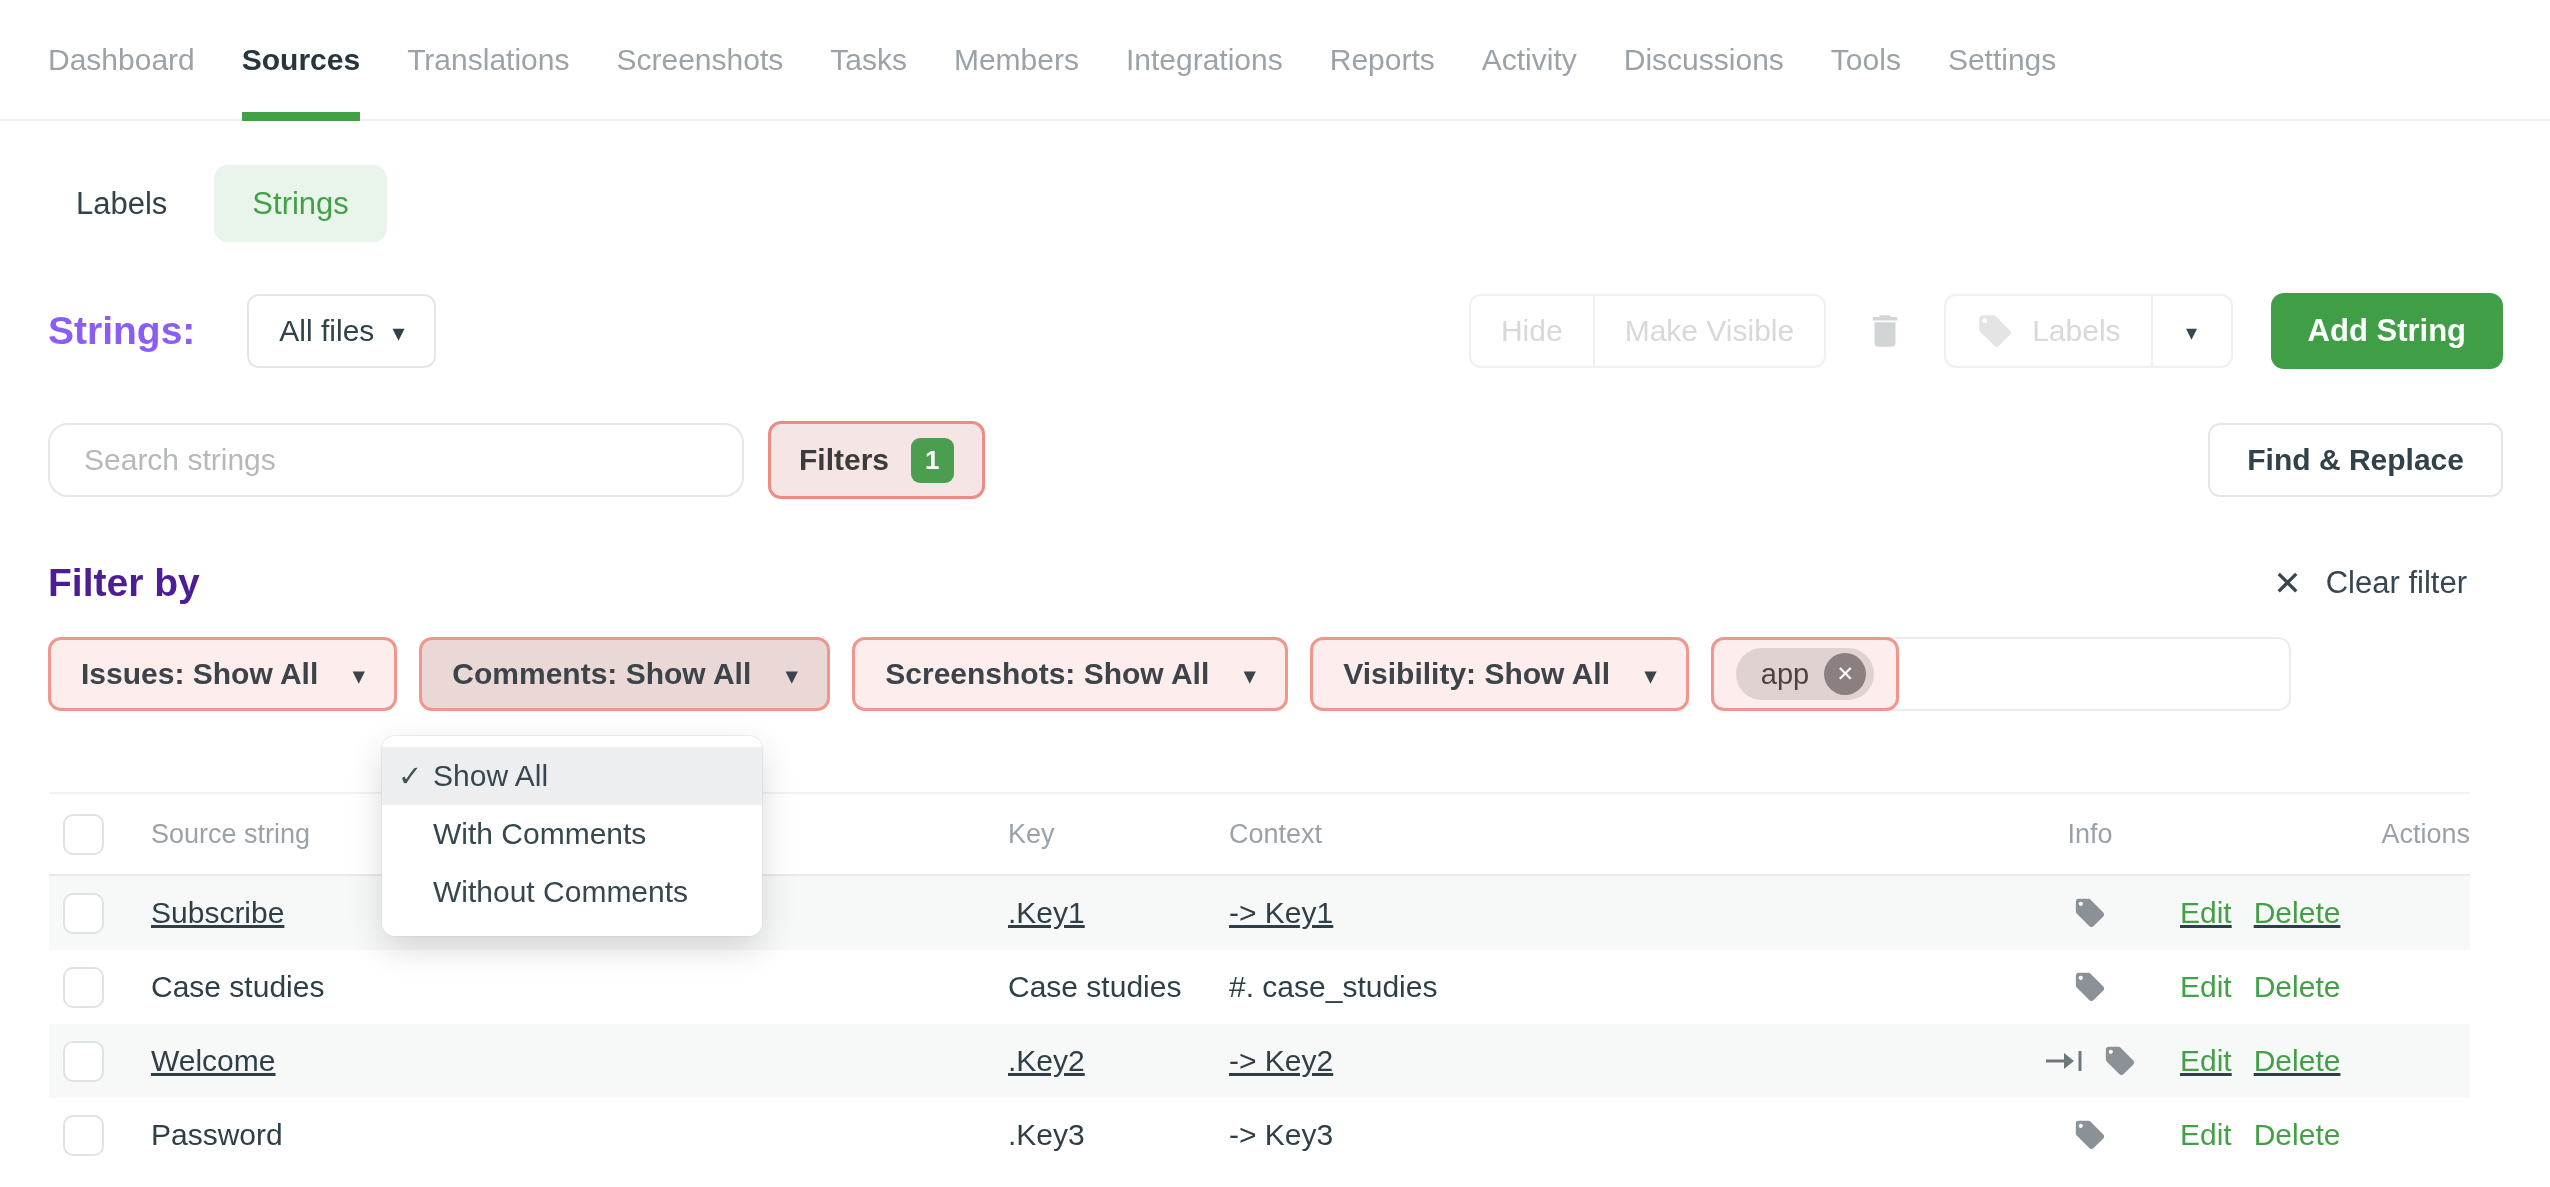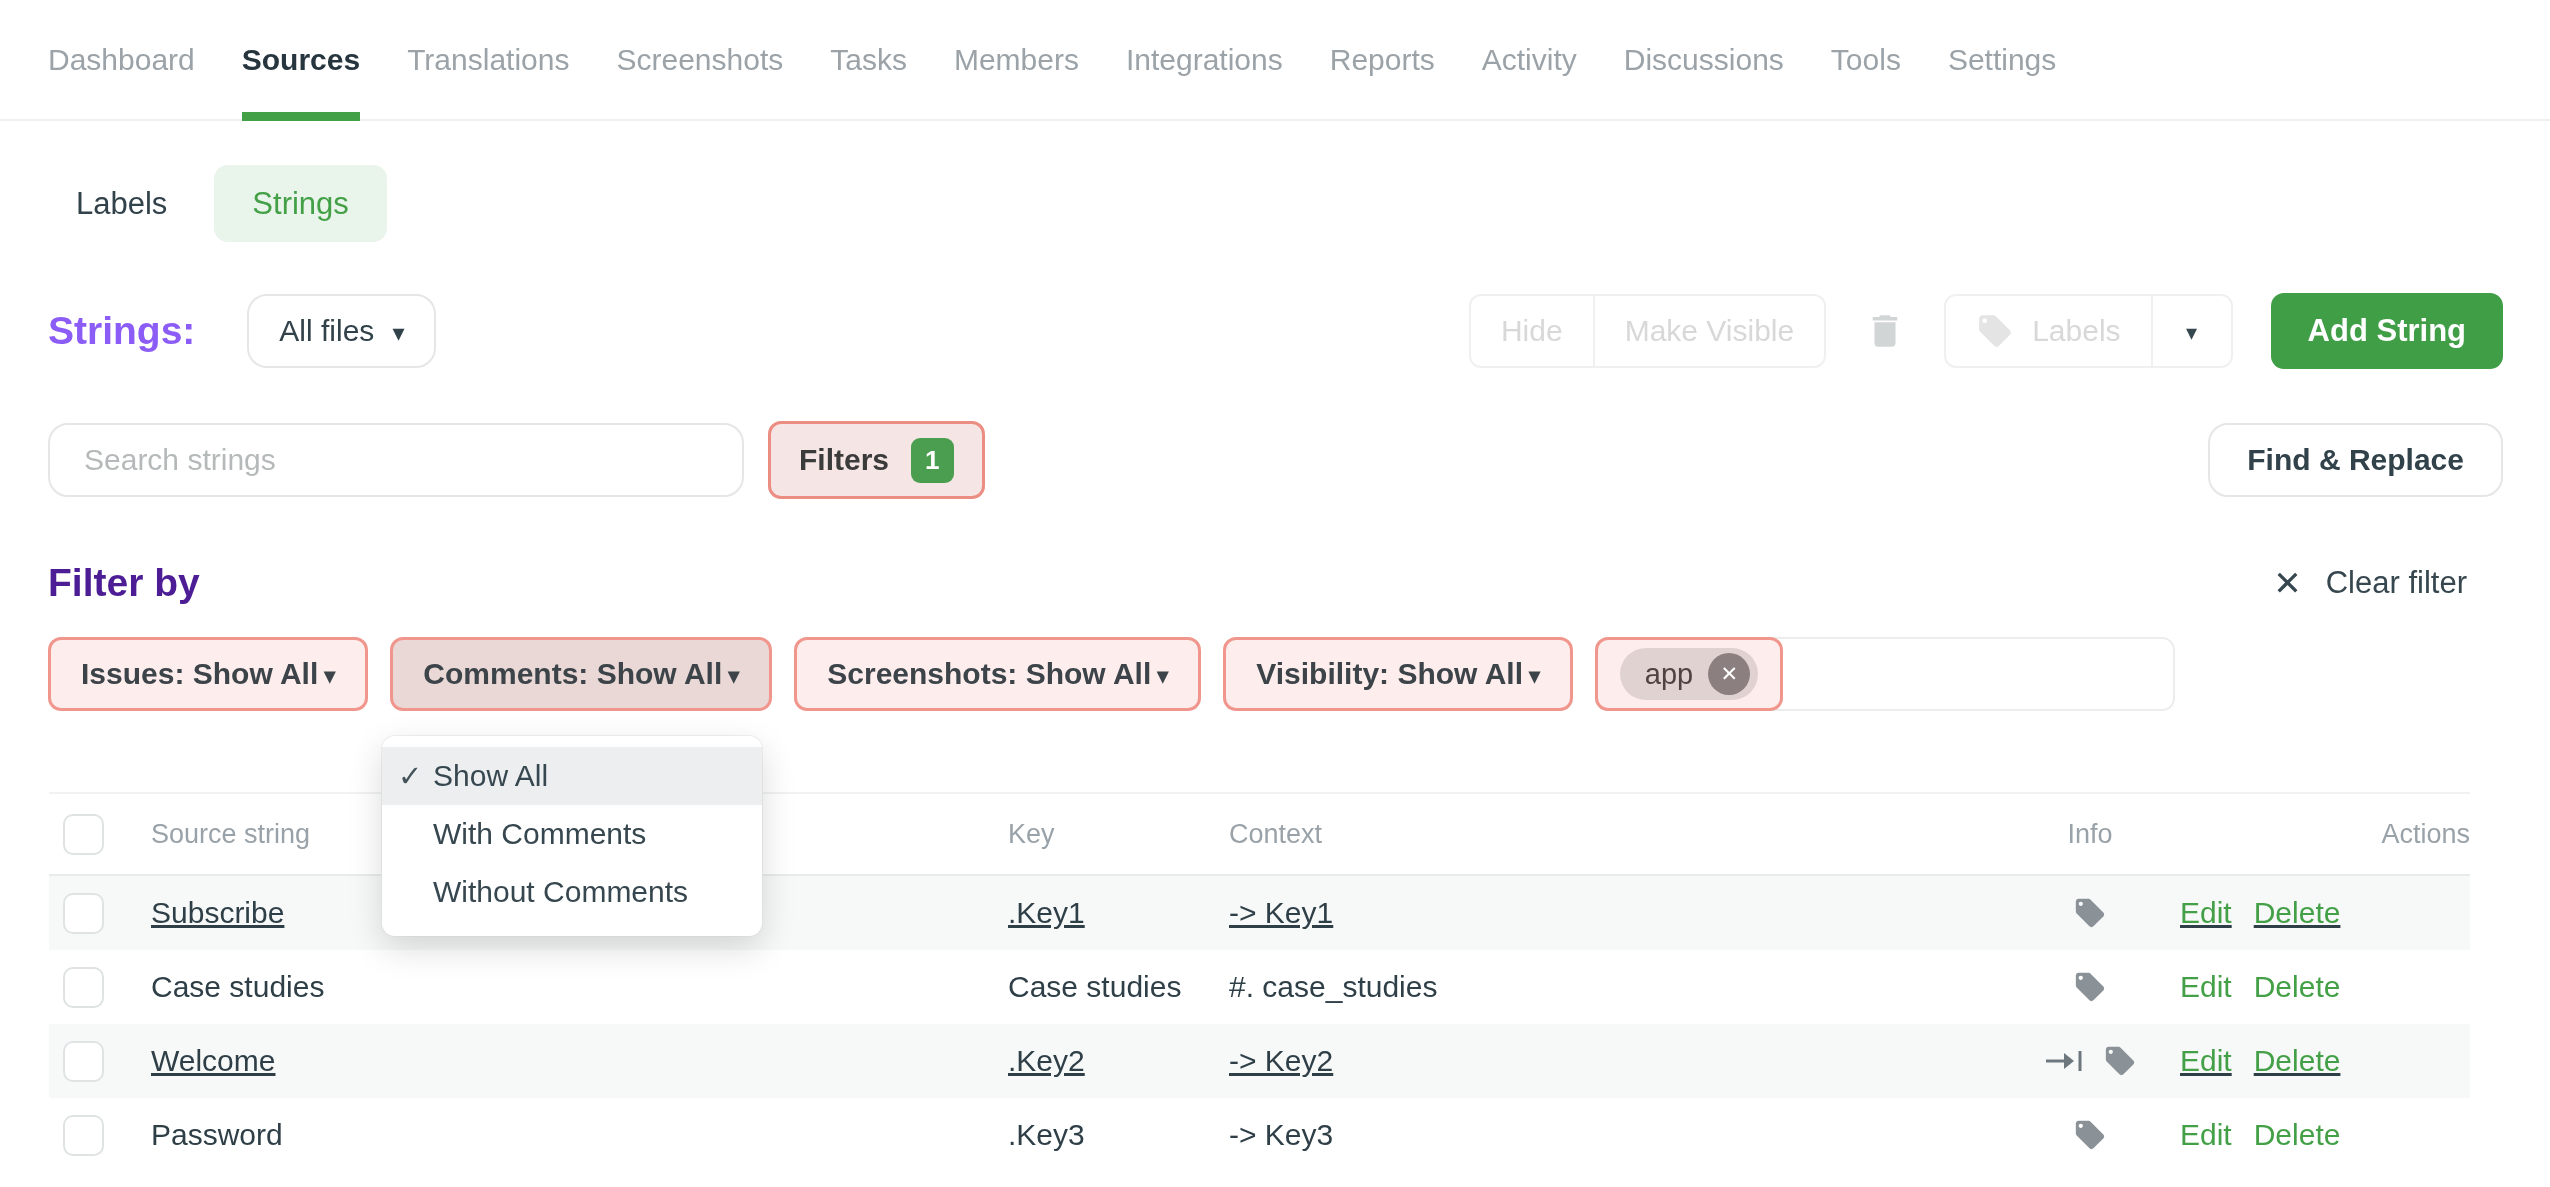--- a/index.html
+++ b/index.html
@@ -29,21 +29,21 @@
   .strings-chip {
     height:77px; padding:0 38px; display:flex; align-items:center;
     background:#e9f4ea; color:var(--green,#43a047); font-size:31px;
     border-radius:14px; cursor:pointer;
   }
   
   .strings-row { position:absolute; left:48px; right:47px; top:292px; height:78px; display:flex; align-items:center; }
   .page-title { font-size:39px; font-weight:700; color:#8b5cf6; margin:0 52px 0 0; }
   .btn {
     display:flex; align-items:center; gap:18px; box-sizing:border-box;
-    background:#fff; border:2px solid #e6e6e6; border-radius:20px;
+    background:#fff; border:2px solid #e6e6e6; border-radius:12px;
     height:74px; padding:0 30px; font-size:30px; color:#32424a;
     font-family:inherit; cursor:pointer;
   }
   .caret { font-size:24px; line-height:1; transform:translateY(2px); }
   .caret.small { font-size:22px; }
   .spacer { flex:1; }
   .btn-group { display:flex; }
   .btn-group .btn { border-radius:0; border-color:#f0f0f0; color:#d8d8d8; }
   .btn-group .btn:first-child { border-radius:12px 0 0 12px; }
   .btn-group .btn:last-child { border-radius:0 12px 12px 0; margin-left:-2px; }
@@ -74,21 +74,21 @@
   }
   .find-replace { margin-left:auto; font-weight:700; padding:0 37px; }
   
   .filterby-row { position:absolute; left:48px; right:83px; top:553px; height:60px; display:flex; align-items:center; }
   .section-title { font-size:39px; font-weight:700; color:#4c1d95; margin:0; }
   .clear-filter { margin-left:auto; display:flex; align-items:center; gap:24px; font-size:31px; color:#37474f; cursor:pointer; }
   .clear-x { font-size:34px; color:#37474f; }
   
   .chips-row { position:absolute; left:48px; top:637px; height:74px; display:flex; align-items:stretch; gap:22px; }
   .fchip {
-    display:flex; align-items:center; gap:6px; padding:0 30px; box-sizing:border-box;
+    display:flex; align-items:center; gap:35px; padding:0 30px; box-sizing:border-box;
     background:var(--pink-bg,#fdeeed); border:3px solid var(--red-border,#f0968d);
     border-radius:13px; font-size:30px; font-weight:700; color:#3c4449;
     font-family:inherit; cursor:pointer;
   }
   .fchip.open { background:#e9d8d6; }
   .label-filter { position:relative; width:580px; }
   .label-filter-input {
     position:absolute; inset:0; background:#fff; border:2px solid #ececec; border-radius:13px;
   }
   .label-filter-active {

